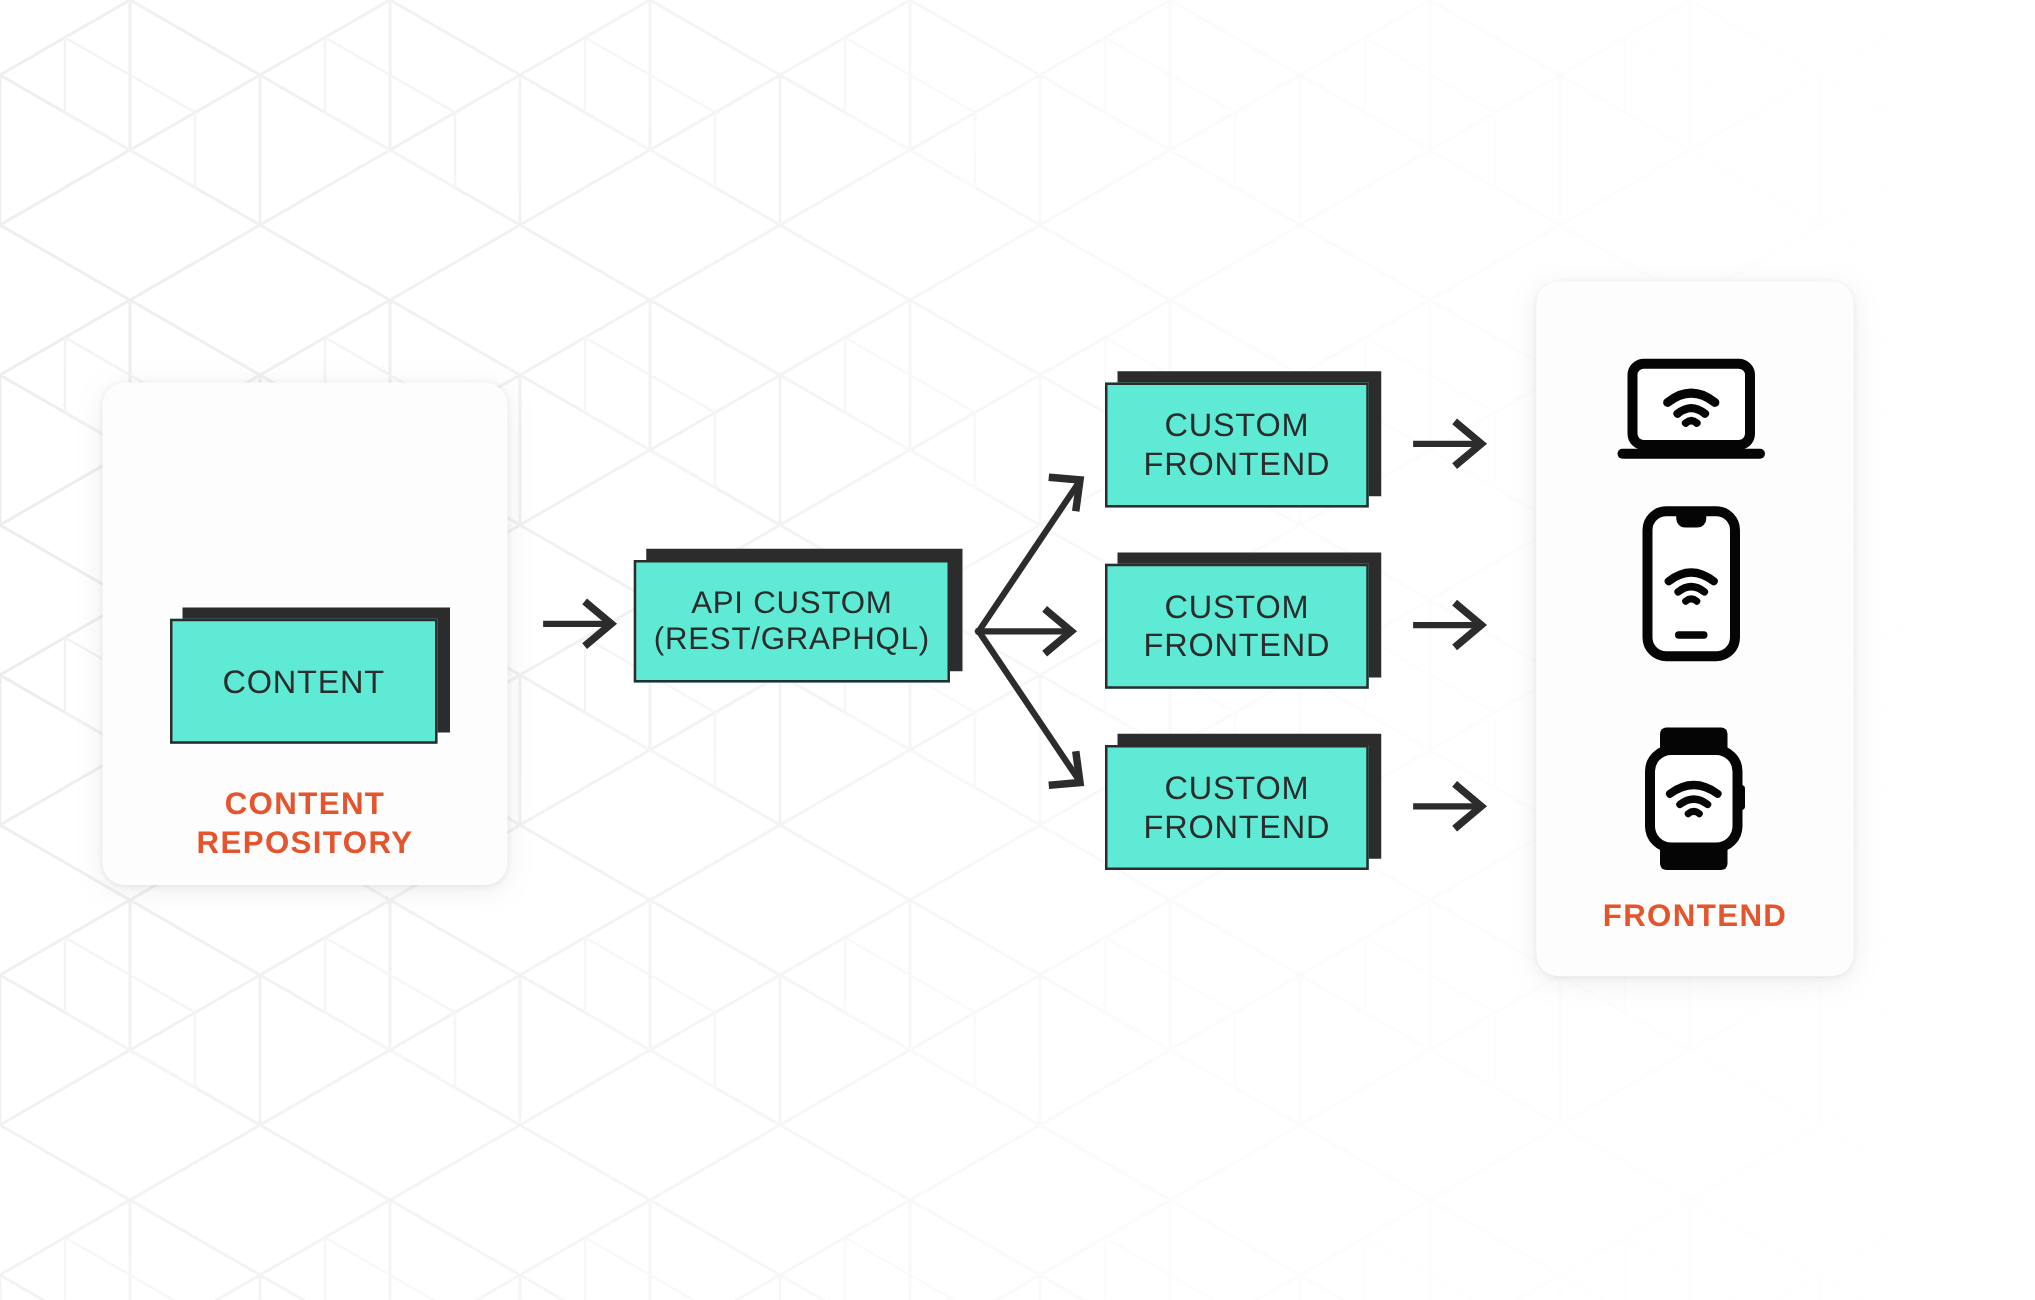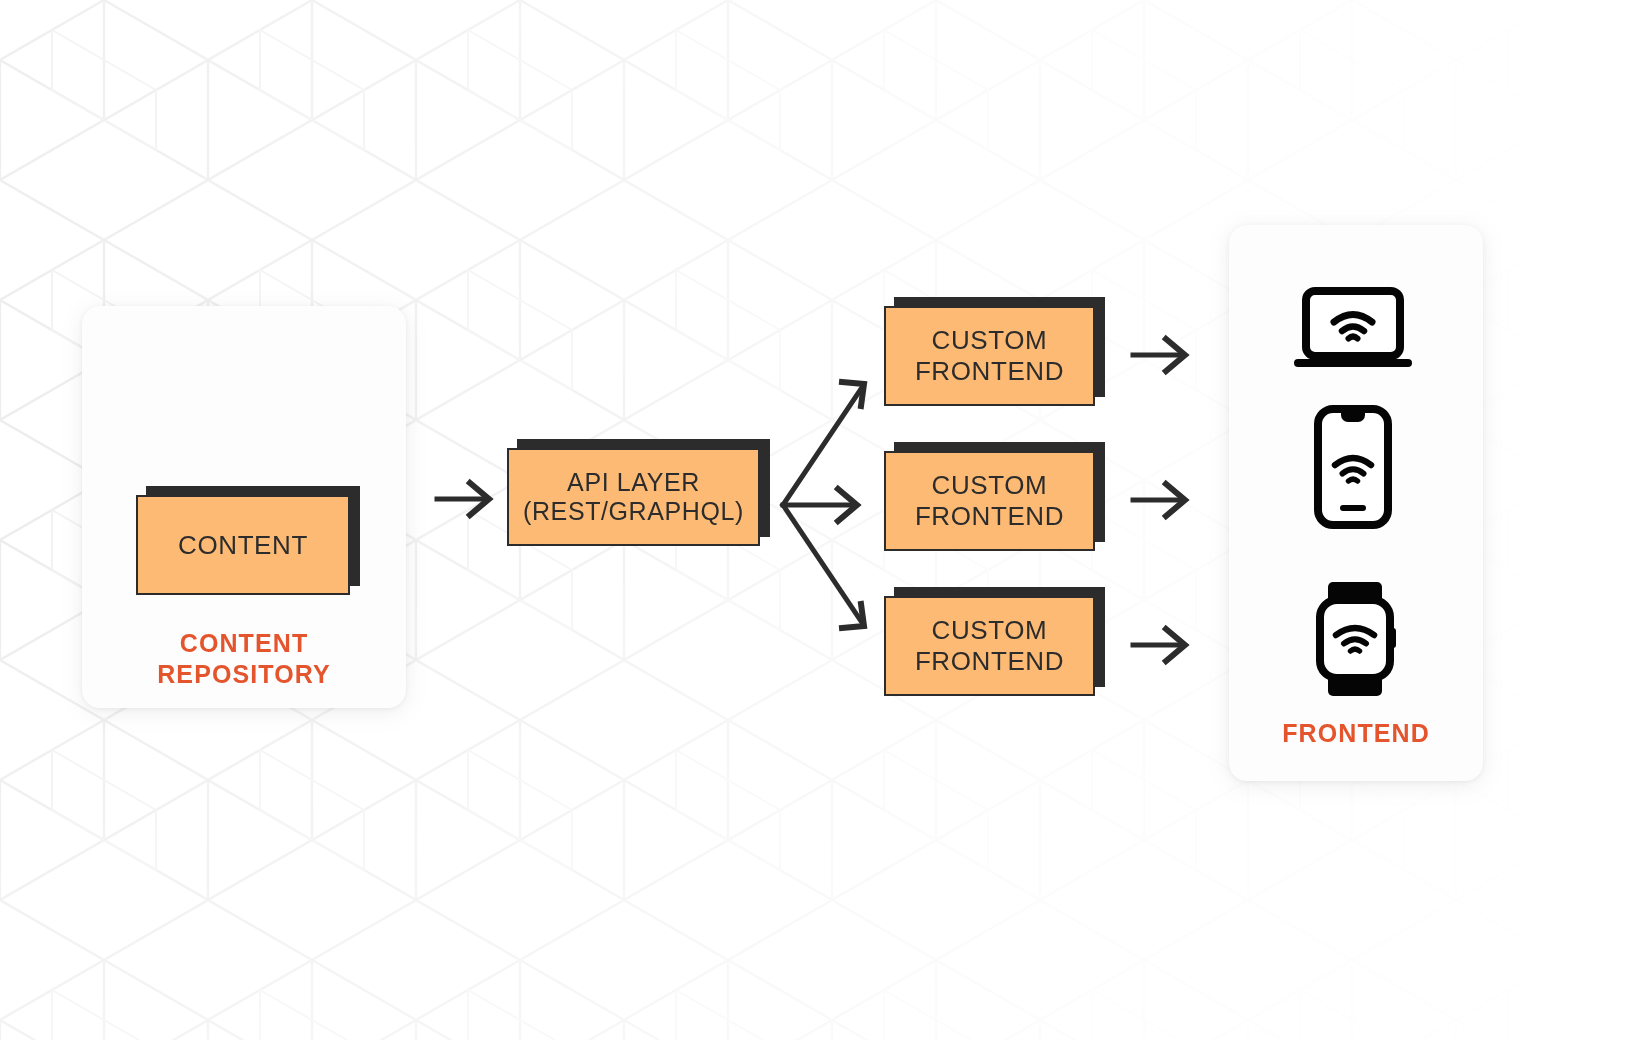--- a/index.html
+++ b/index.html
@@ -62,21 +62,21 @@
     height: 100%;
     background: #2c2c2c;
   }
   .box3d .face {
     position: absolute;
     left: 0;
     top: 0;
     width: 100%;
     height: 100%;
     box-sizing: border-box;
-    background: #fdba74;
+    background: #5eead4;
     border: 2.5px solid #2c2c2c;
     display: flex;
     align-items: center;
     justify-content: center;
     text-align: center;
   }
   .box3d .face .label {
     color: #2c2c2c;
     font-size: 26px;
     letter-spacing: 0.6px;
@@ -217,21 +217,21 @@
       <span class="label">CONTENT</span>
     </div>
   </div>
 
   <div class="caption" id="caption-repository" style="color:#E4552D">CONTENT
 REPOSITORY</div>
 
   <div class="box3d" id="box-api">
     <div class="plate"></div>
     <div class="face">
-      <span class="label">API LAYER
+      <span class="label">API CUSTOM
 (REST/GRAPHQL)</span>
     </div>
   </div>
 
   <div class="box3d" id="box-frontend-1">
     <div class="plate"></div>
     <div class="face">
       <span class="label">CUSTOM
 FRONTEND</span>
     </div>

